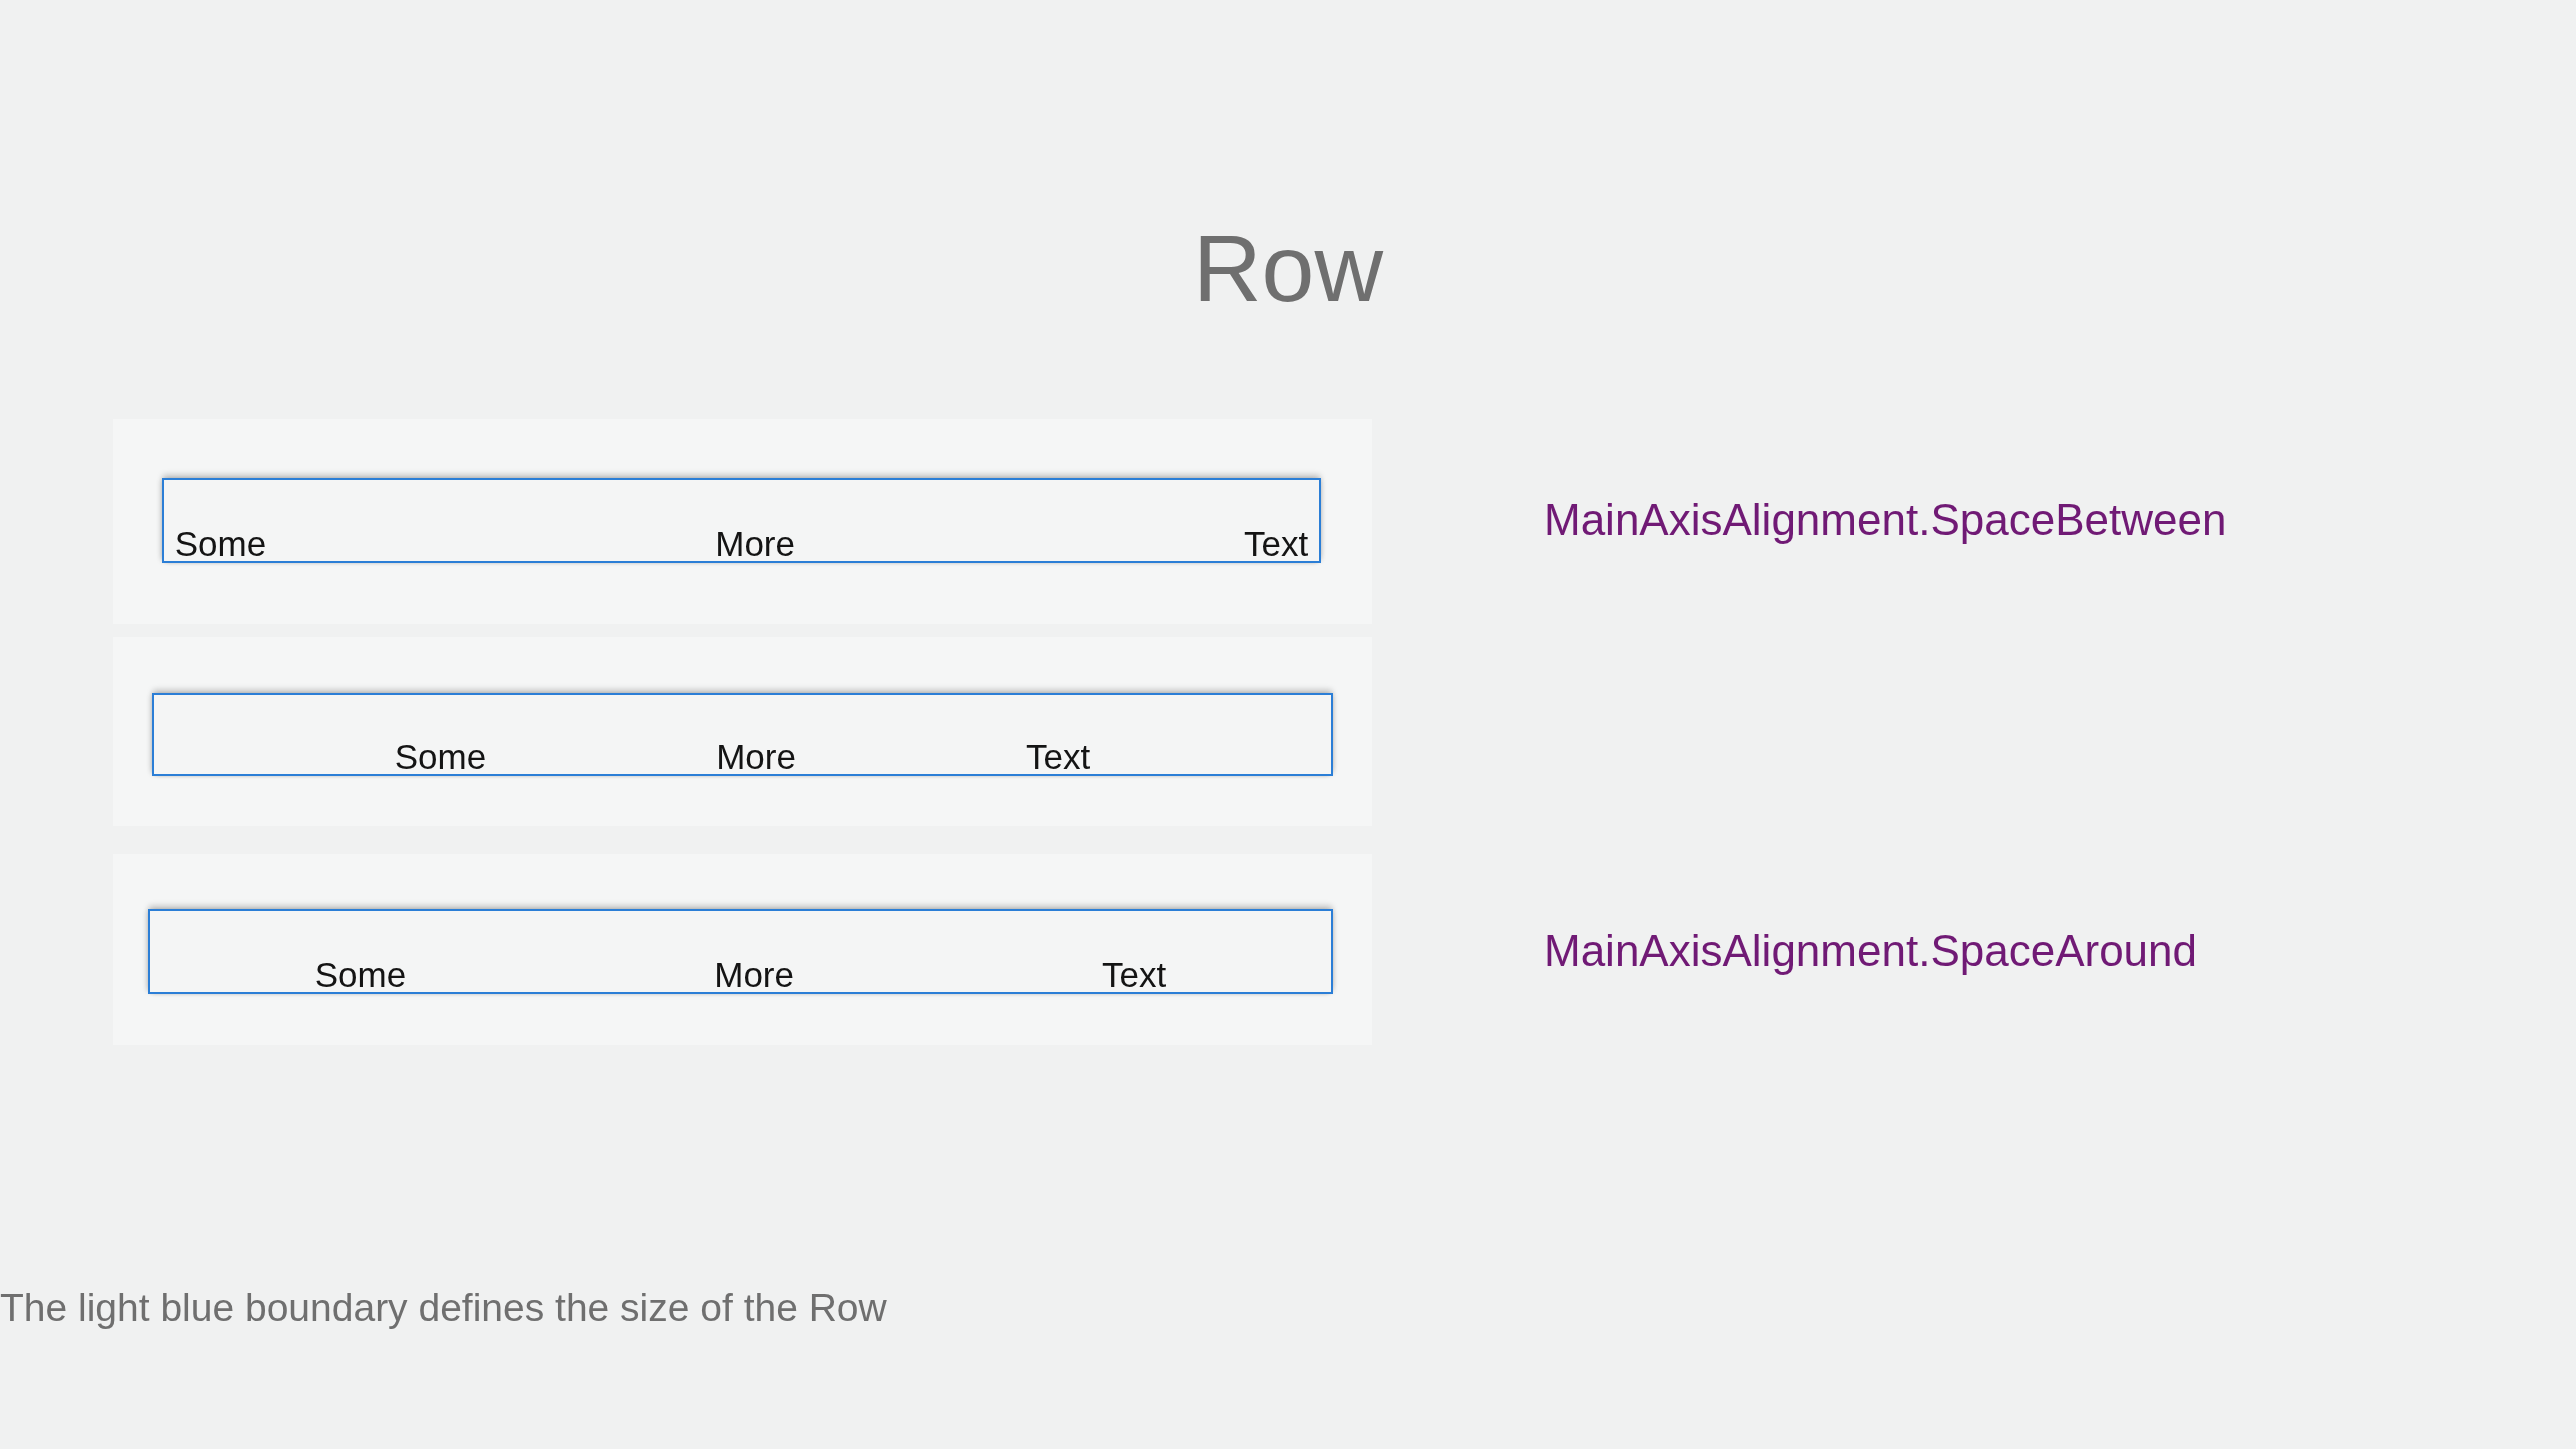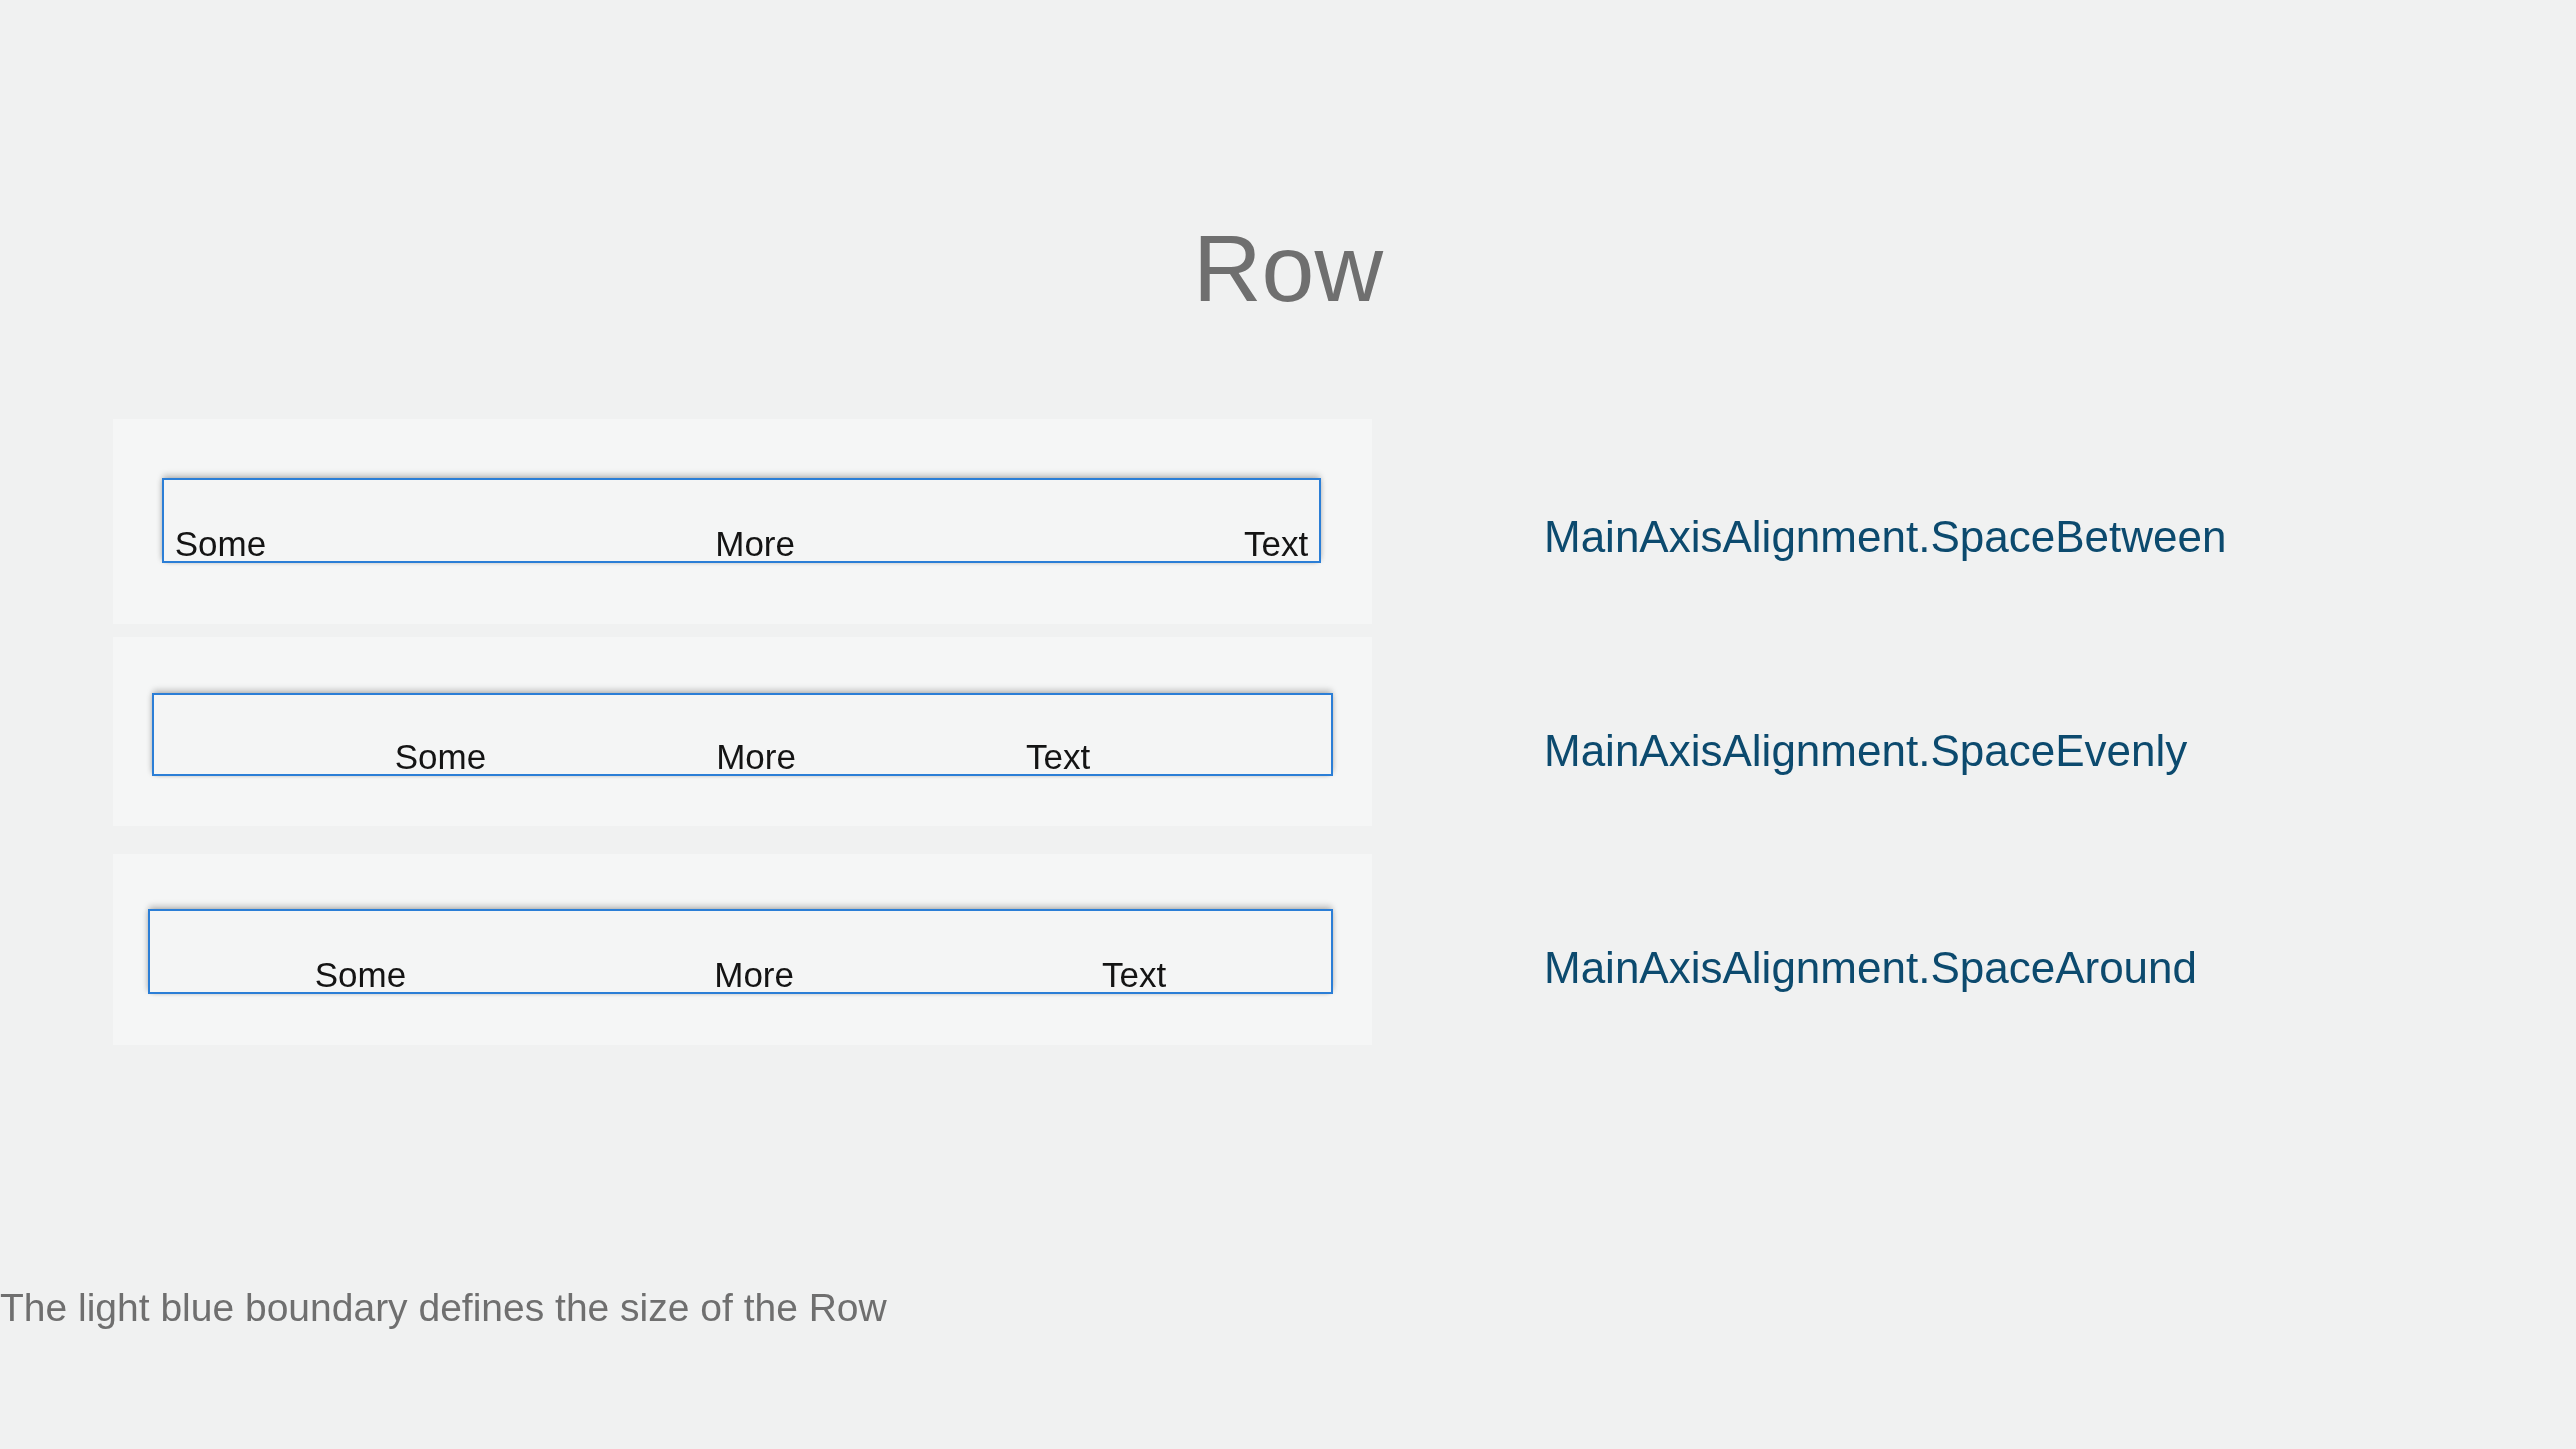--- a/index.html
+++ b/index.html
@@ -58,24 +58,23 @@
     font-size: 35px;
     color: #141414;
     line-height: 1;
     white-space: nowrap;
   }
   .row-label {
     position: absolute;
     left: 1544px;
     font-size: 44px;
     font-weight: 400;
-    color: #0c4a6e;
+    color: #701a75;
     line-height: 1;
     white-space: nowrap;
-    margin-top: 17px;
   }
   .row-label.l1 { top: 498px; }
   .row-label.l2 { top: 712px; }
   .row-label.l3 { top: 929px; }
 
   .caption {
     position: absolute;
     top: 1285px;
     left: 0;
     width: 100%;
@@ -99,21 +98,20 @@
     <span class="row-item">Text</span>
   </div>
   <div class="row-label l1">MainAxisAlignment.SpaceBetween</div>
 
   <div class="band b2"></div>
   <div class="row-box r2" style="justify-content: space-evenly;">
     <span class="row-item">Some</span>
     <span class="row-item">More</span>
     <span class="row-item">Text</span>
   </div>
-  <div class="row-label l2">MainAxisAlignment.SpaceEvenly</div>
 
   <div class="band b3"></div>
   <div class="row-box r3" style="justify-content: space-around;">
     <span class="row-item">Some</span>
     <span class="row-item">More</span>
     <span class="row-item">Text</span>
   </div>
   <div class="row-label l3">MainAxisAlignment.SpaceAround</div>
 
   <div class="caption">The light blue boundary defines the size of the Row</div>

